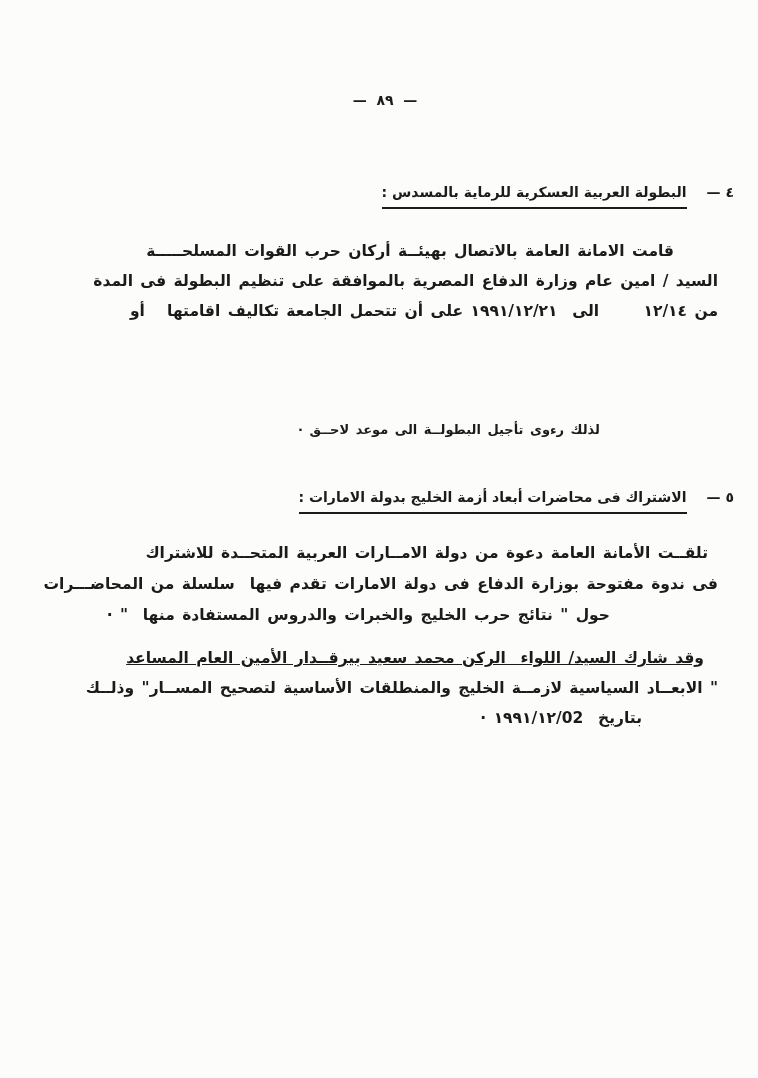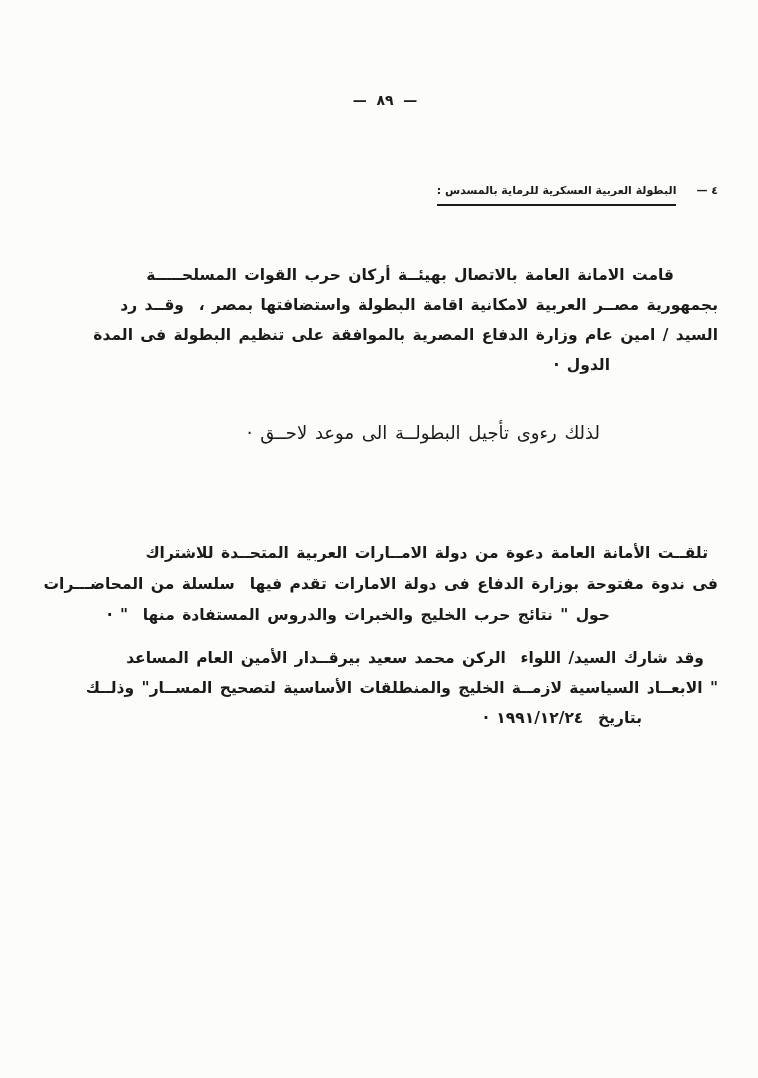--- a/index.html
+++ b/index.html
@@ -16,23 +16,23 @@
     overflow:hidden;
   }
   .page-num {
     position:absolute; top:92px; left:12px; right:0;
     text-align:center;
     font-size:14px; font-weight:bold;
     white-space:pre;
     direction:rtl;
   }
   .heading {
-    position:absolute; right:40px;
+    position:absolute; right:24px;
     direction:rtl; text-align:left;
-    font-size:11px; font-weight:bold;
+    font-size:14px; font-weight:bold;
     white-space:nowrap;
   }
   .heading-4 { top:184px; }
   .heading-5 { top:489px; }
   .h-num {
     display:inline-block;
     margin-left:20px;
     font-weight:bold;
   }
   .h-text {
@@ -40,66 +40,68 @@
     border-bottom:2px solid #1b1b1b;
     padding-bottom:7px;
   }
   .para {
     position:absolute; right:40px; left:60px;
     direction:rtl; text-align:right;
     font-size:15.5px; font-weight:bold;
     line-height:30px;
     word-spacing:2px;
   }
-  .para-1 { top:236px;margin-top:24px; }
+  .para-1 { top:236px; }
   .para-2 { top:538px; line-height:31px; }
   .para-3 { top:643px; }
   .line { white-space:pre; height:inherit; }
   .indent-sm  { padding-right:10px; }
   .indent-first { padding-right:44px; }
-  .indent-p3  { padding-right:14px; }
+  .indent-p3  { padding-right:14px;text-decoration:underline; }
   .indent-last-p1 { padding-right:108px; }
   .indent-last-p2 { padding-right:108px; }
   .indent-last-p3 { padding-right:76px; }
   .note-line {
     position:absolute; right:40px; left:60px;
     top:422px;
     direction:rtl; text-align:right;
     padding-right:118px; box-sizing:border-box;
-    font-size:18px; font-weight:normal;
+    font-size:13px; font-weight:bold;
     white-space:pre;
     word-spacing:2px;
   }
 </style>
 </head>
 <body>
 
 <div class="page">
 
   <div class="page-num">—  ٨٩  —</div>
 
   <div class="heading heading-4">
     <span class="h-num">٤ —</span><span class="h-text">البطولة العربية العسكرية للرماية بالمسدس :</span>
   </div>
 
   <div class="para para-1">
     <div class="line indent-first">قامت الامانة العامة بالاتصال بهيئــة أركان حرب القوات المسلحـــــة</div>
-    <div class="line">بجمهورية مصــر العربية لامكانية اقامة البطولة واستضافتها بمصر ،  وقــد رد</div>
     <div class="line">السيد / امين عام وزارة الدفاع المصرية بالموافقة على تنظيم البطولة فى المدة</div>
-    <div class="line indent-last-p1">الدول ·</div>
+    <div class="line">من ١٢/١٤      الى  ١٩٩١/١٢/٢١ على أن تتحمل الجامعة تكاليف اقامتها   أو</div>
   </div>
 
   <div class="note-line">لذلك رءوى تأجيل البطولــة الى موعد لاحــق ·</div>
 
+  <div class="heading heading-5">
+    <span class="h-num">٥ —</span><span class="h-text">الاشتراك فى محاضرات أبعاد أزمة الخليج بدولة الامارات :</span>
+  </div>
 
   <div class="para para-2">
     <div class="line indent-sm">تلقــت الأمانة العامة دعوة من دولة الامــارات العربية المتحــدة للاشتراك</div>
     <div class="line">فى ندوة مفتوحة بوزارة الدفاع فى دولة الامارات تقدم فيها  سلسلة من المحاضـــرات</div>
     <div class="line indent-last-p2">حول " نتائج حرب الخليج والخبرات والدروس المستفادة منها  " ·</div>
   </div>
 
   <div class="para para-3">
     <div class="line indent-p3">وقد شارك السيد/ اللواء  الركن محمد سعيد بيرقــدار الأمين العام المساعد</div>
     <div class="line">" الابعــاد السياسية لازمــة الخليج والمنطلقات الأساسية لتصحيح المســار" وذلــك</div>
-    <div class="line indent-last-p3">بتاريخ  ١٩٩١/١٢/٢٤ ·</div>
+    <div class="line indent-last-p3">بتاريخ  ١٩٩١/١٢/02 ·</div>
   </div>
 
 </div>
 
 </body></html>

